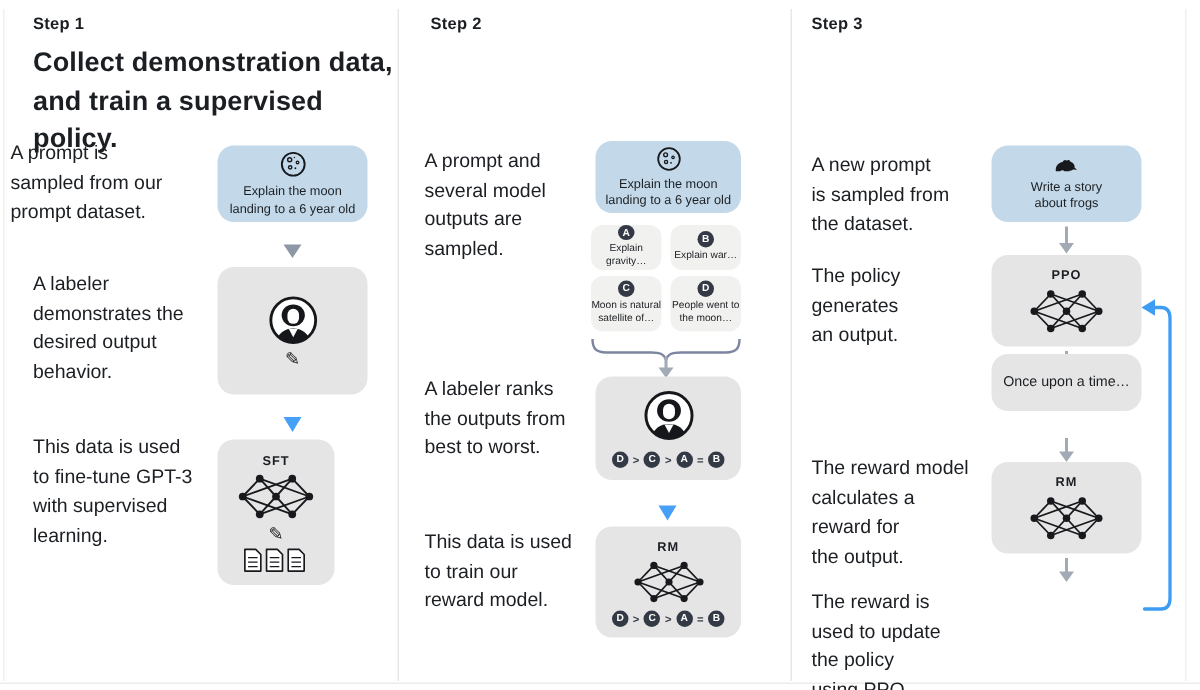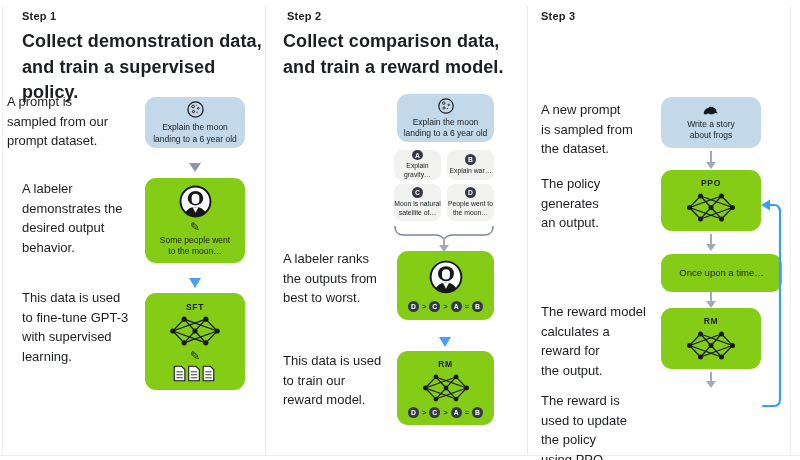--- a/index.html
+++ b/index.html
@@ -10,21 +10,21 @@
   .vline{position:absolute;top:6px;bottom:6px;width:1px;background:#e7e7e7;}
   .vline.soft{background:#efefef;}
   .hline{position:absolute;left:0;right:0;top:455px;height:1px;background:#ececec;}
   .step{position:absolute;font-size:11px;font-weight:600;letter-spacing:.2px;}
   .heading{position:absolute;font-size:18px;font-weight:700;line-height:1.42;
            white-space:pre-line;letter-spacing:.1px;}
   .cap{position:absolute;font-size:13px;line-height:1.5;white-space:pre-line;}
   .box{position:absolute;border-radius:11px;display:flex;flex-direction:column;
        align-items:center;justify-content:center;text-align:center;}
   .box-blue{background:#c3d9e9;}
-  .box-gray{background:#84cc16;}
+  .box-gray{background:#e5e5e5;}
   .box-text{font-size:8.5px;line-height:1.35;white-space:pre-line;font-weight:500;color:#1b1e22;}
   .mlabel{font-size:8.5px;font-weight:600;letter-spacing:.7px;color:#1b1e22;}
   .tri{position:absolute;width:0;height:0;border-left:6px solid transparent;border-right:6px solid transparent;}
   .tri-gray{border-top:9px solid #8e97a6;}
   .tri-blue{border-top:10px solid #47a0f8;}
   .conn-line{position:absolute;width:2px;background:#a2aab6;}
   .conn-head{position:absolute;width:0;height:0;border-left:5px solid transparent;
              border-right:5px solid transparent;border-top:7px solid #a2aab6;}
   .out-box{position:absolute;background:#f1f1ef;border-radius:8px;display:flex;flex-direction:column;
            align-items:center;justify-content:center;gap:2px;}
@@ -90,27 +90,25 @@
         <g clip-path="url(#pc1)">
           <rect width="48" height="48" fill="#fff"></rect>
           <path d="M7,50 C8,37 15,31.5 24,31.5 C33,31.5 40,37 41,50 Z" fill="#15171a"></path>
           <path d="M20,32 L24,39.5 L28,32 Z" fill="#fff"></path>
           <ellipse cx="24" cy="19.5" rx="10.6" ry="10" fill="#15171a"></ellipse>
           <rect x="18.7" y="13.5" width="10.6" height="13.8" rx="5.3" fill="#fff"></rect>
         </g>
         <circle cx="24" cy="24" r="20.5" fill="none" stroke="#15171a" stroke-width="2.6"></circle>
       </svg>
       <span class="pencil">✎</span>
-      <div class="box-text">Some people went
-to the moon…</div>
     </div>
 
     <div class="tri tri-blue" style="left:189px;top:278px"></div>
 
-    <div class="box box-gray" style="left:145px;top:293px;width:100px;height:97px;gap:3px">
+    <div class="box box-gray" style="left:145px;top:293px;width:78px;height:97px;gap:3px">
       <div class="mlabel">SFT</div>
       <svg viewBox="0 0 100 62" width="52" height="32">
         <g stroke="#17191c" stroke-width="2.4">
           <line x1="29" y1="8" x2="7" y2="31"></line>
             <line x1="29" y1="8" x2="50" y2="31"></line>
             <line x1="29" y1="8" x2="93" y2="31"></line>
           <line x1="71" y1="8" x2="7" y2="31"></line>
             <line x1="71" y1="8" x2="50" y2="31"></line>
             <line x1="71" y1="8" x2="93" y2="31"></line>
           <line x1="29" y1="54" x2="7" y2="31"></line>
@@ -147,22 +145,24 @@
           <line x1="37.5" y1="8" x2="45" y2="8"></line>
             <line x1="37.5" y1="11.5" x2="45" y2="11.5"></line>
             <line x1="37.5" y1="15" x2="45" y2="15"></line>
         </g>
       </svg>
     </div>
   </div>
 
   <div class="col" id="col2">
     <div class="step" style="left:22px;top:10px">Step 2</div>
-    <div class="heading" style="left:18px;top:29px">Collect comparison data,
-and train a reward model.</div>
+    <div class="cap" style="left:18px;top:97px">A prompt and
+several model
+outputs are
+sampled.</div>
     <div class="cap" style="left:18px;top:249px">A labeler ranks
 the outputs from
 best to worst.</div>
     <div class="cap" style="left:18px;top:351px">This data is used
 to train our
 reward model.</div>
 
     <div class="box box-blue" style="left:132px;top:94px;width:97px;height:48px;gap:2px">
       <svg viewBox="0 0 24 24" width="18" height="18">
         <circle cx="12" cy="12" r="9.6" fill="none" stroke="#17191c" stroke-width="1.6"></circle>
@@ -321,21 +321,21 @@
             <circle cx="93" cy="31" r="5"></circle>
           <circle cx="29" cy="54" r="5"></circle>
             <circle cx="71" cy="54" r="5"></circle>
         </g>
       </svg>
     </div>
 
     <div class="conn-line" style="left:183px;top:234px;height:11px"></div>
     <div class="conn-head" style="left:179px;top:244px"></div>
 
-    <div class="box box-gray" style="left:134px;top:254px;width:121px;height:38px">
+    <div class="box box-gray" style="left:134px;top:236px;width:100px;height:38px">
       <div class="box-text" style="font-size:9.5px">Once upon a time…</div>
     </div>
 
     <div class="conn-line" style="left:183px;top:292px;height:10px"></div>
     <div class="conn-head" style="left:179px;top:301px"></div>
 
     <div class="box box-gray" style="left:134px;top:308px;width:100px;height:61px;gap:4px">
       <div class="mlabel">RM</div>
       <svg viewBox="0 0 100 62" width="50" height="31">
         <g stroke="#17191c" stroke-width="2.4">

